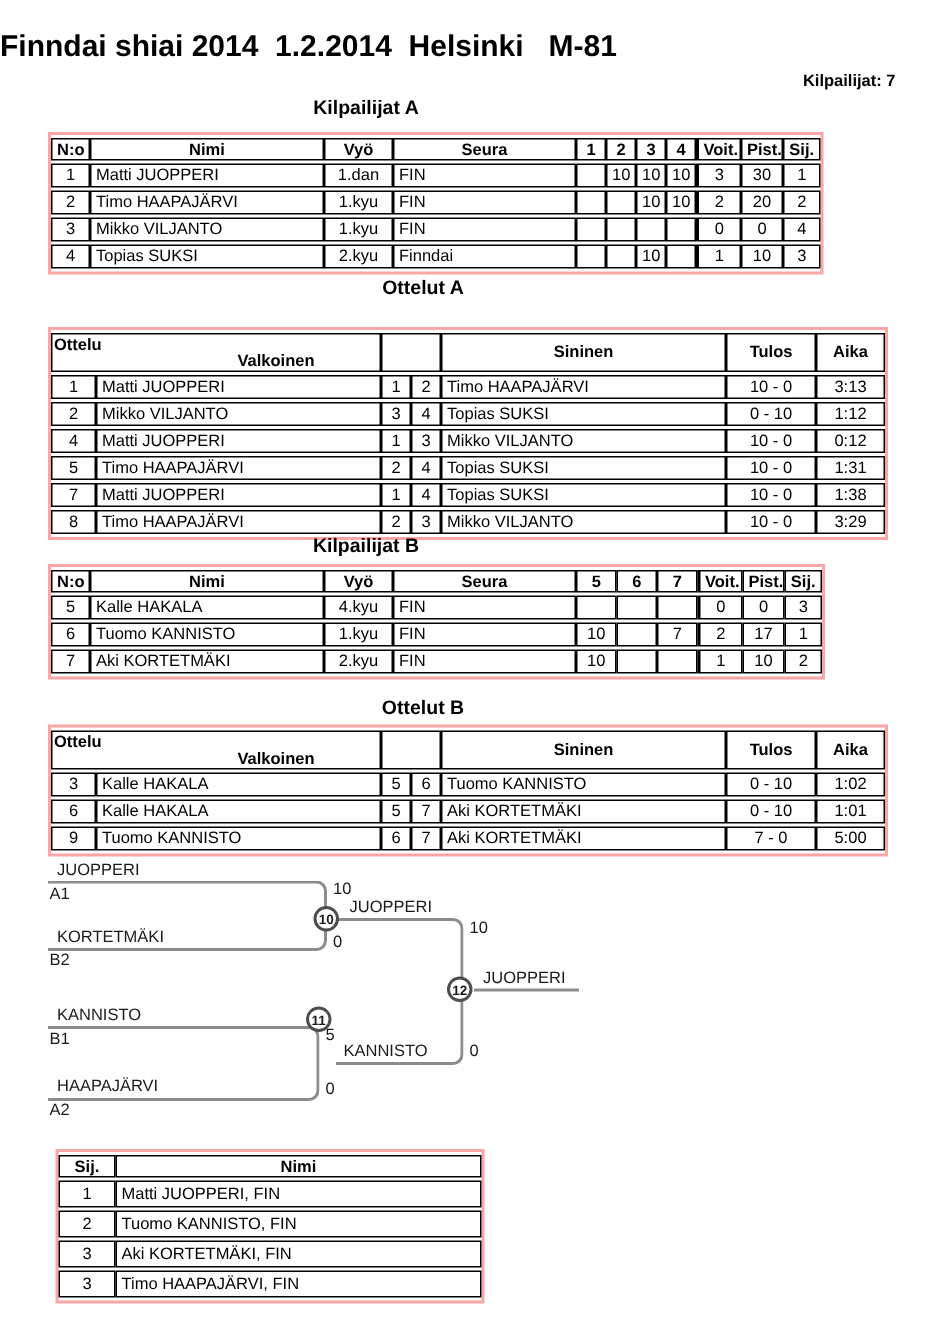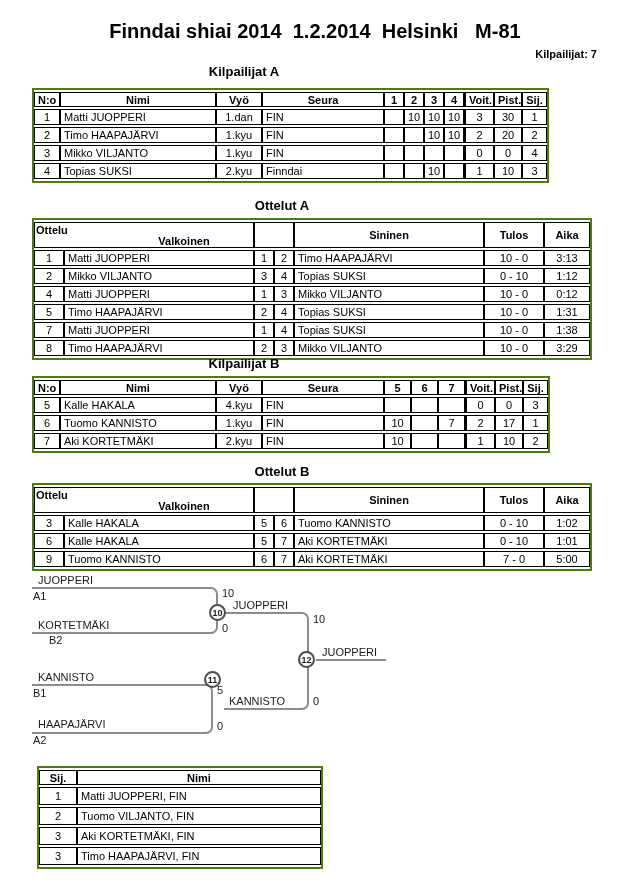--- a/index.html
+++ b/index.html
@@ -1,32 +1,32 @@
 <!DOCTYPE html>
 <html><head>
 <meta charset="utf-8">
 <style>
   html,body { margin:0; padding:0; background:#ffffff; }
   .page {
     position:relative; width:630px; height:891px; background:#ffffff;
     font-family:"Liberation Sans", sans-serif; color:#000; overflow:hidden;
   }
   .title {
-    position:absolute; top:20px; left:0; width:630px; text-align:center;
+    position:absolute; top:20px; left:0; width:630px; text-align:left;
     font-size:20px; font-weight:bold; white-space:pre;
   }
   .competitors-count {
     position:absolute; top:48px; right:33px; font-size:11px; font-weight:bold;
   }
   .section-heading {
     position:absolute; font-size:13px; font-weight:bold; text-align:center;
   }
   table {
     position:absolute; border-collapse:separate; border-spacing:0 2px;
-    border:2px solid #4d7c0f; background:#fff; table-layout:fixed;
+    border:2px solid #fca5a5; background:#fff; table-layout:fixed;
   }
   th, td {
     border:1px solid #000; font-size:11px; padding:0 3px; height:14px;
     overflow:hidden; white-space:nowrap; box-sizing:content-box; vertical-align:middle;
   }
   th { font-weight:bold; height:13px; text-align:center; }
   td.c { text-align:center; }
   td.l { text-align:left; }
   .sep { border-left:2px solid #000; }
   .oth { position:relative; text-align:center; }
@@ -135,21 +135,21 @@
       <td class="c"></td>
       <td class="c">10</td>
       <td class="c"></td>
       <td class="c sep">1</td>
       <td class="c">10</td>
       <td class="c">3</td>
     </tr>
   </tbody>
     </table>
 
-  <div class="section-heading" style="top:198px; left:32px; width:500px;">Ottelut A</div>
+  <div class="section-heading" style="top:184px; left:32px; width:500px;">Ottelut A</div>
   <table style="top:218px; left:32px; width:558px;">
     <colgroup>
       <col style="width:30px">
         <col style="width:190px">
         <col style="width:20px">
         <col style="width:20px">
       <col style="width:190px">
         <col style="width:60px">
         <col style="width:46px">
     </colgroup>
@@ -337,21 +337,21 @@
       <td class="c">5:00</td>
     </tr>
   </tbody>
     </table>
 
   <div>
 
     <div class="bracket-label" style="left:38px; top:574px;">JUOPPERI</div>
     <div class="bracket-seed" style="left:33px; top:590px;">A1</div>
     <div class="bracket-label" style="left:38px; top:619px;">KORTETMÄKI</div>
-    <div class="bracket-seed" style="left:33px; top:634px;margin-left:16px;">B2</div>
+    <div class="bracket-seed" style="left:33px; top:634px;">B2</div>
     <div class="bracket-elbow" style="left:32px; top:587px; width:184px; height:43px;"></div>
     <div class="bracket-score" style="left:222px; top:587px;">10</div>
     <div class="bracket-score" style="left:222px; top:622px;">0</div>
     <div class="bracket-node" style="left:209px; top:604px;">10</div>
     <div class="bracket-label" style="left:233px; top:599px;">JUOPPERI</div>
 
     <div class="bracket-label" style="left:38px; top:671px;">KANNISTO</div>
     <div class="bracket-seed" style="left:33px; top:687px;">B1</div>
     <div class="bracket-label" style="left:38px; top:718px;">HAAPAJÄRVI</div>
     <div class="bracket-seed" style="left:33px; top:734px;text-align:right;">A2</div>
@@ -379,21 +379,21 @@
         <tr>
       <th>Sij.</th>
       <th>Nimi</th>
     </tr>
     <tr>
       <td class="c">1</td>
       <td class="l">Matti JUOPPERI, FIN</td>
     </tr>
     <tr>
       <td class="c">2</td>
-      <td class="l">Tuomo VILJANTO, FIN</td>
+      <td class="l">Tuomo KANNISTO, FIN</td>
     </tr>
     <tr>
       <td class="c">3</td>
       <td class="l">Aki KORTETMÄKI, FIN</td>
     </tr>
     <tr>
       <td class="c">3</td>
       <td class="l">Timo HAAPAJÄRVI, FIN</td>
     </tr>
   </tbody>

